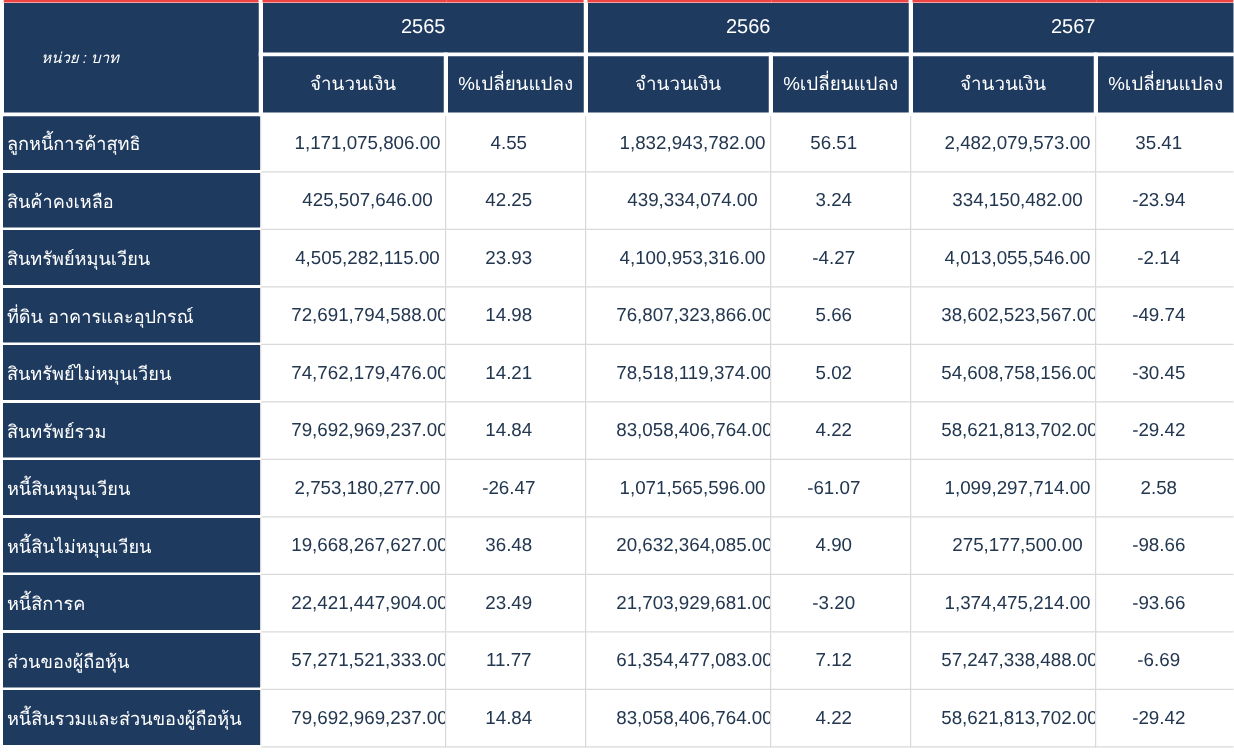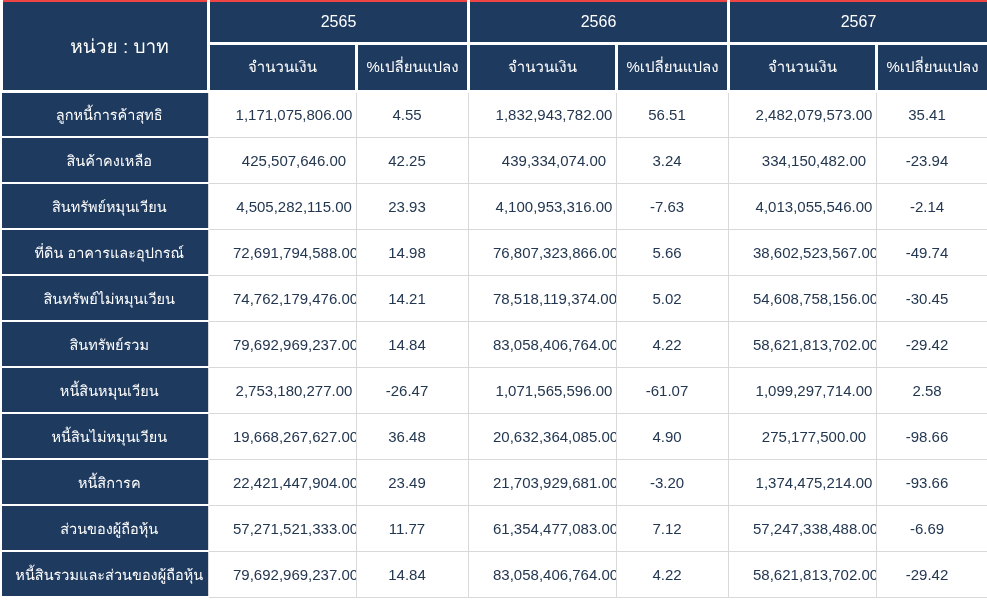--- a/index.html
+++ b/index.html
@@ -28,41 +28,42 @@
   th, td { white-space: nowrap; overflow: hidden; }
 
   thead th {
     background: var(--header-bg);
     color: var(--header-text);
     border: 3px solid #ffffff;
     font-weight: normal;
   }
   thead tr:first-child th { border-top: 2px solid #ef4444; }
   th.unit-cell {
-    text-align: center;
+    text-align: left;
     padding-left: 30px;
-    font-size: 19px;
+    font-size: 12px;
+    font-style: italic;
   }
   th.year-cell {
     text-align: center;
     font-size: 16px;
     height: 42px;
   }
   tr.sub-header-row th {
     height: 48px;
     font-size: 15px;
     text-align: center;
     margin-left: 16px;
   }
 
   tbody th.row-label {
     background: var(--header-bg);
     color: var(--header-text);
-    text-align: center;
-    padding-left: 10px;
+    text-align: left;
+    padding-left: 4px;
     font-size: 14.5px;
     font-weight: normal;
     border-top: 2px solid #ffffff;
     border-bottom: 2px solid #ffffff;
     height: 46px;
   }
   tbody td {
     border: 1px solid var(--grid);
     color: var(--data-text);
     font-size: 15px;
@@ -119,21 +120,21 @@
           <td class="amount-cell">439,334,074.00</td>
           <td class="change-cell">3.24</td>
           <td class="amount-cell">334,150,482.00</td>
           <td class="change-cell">-23.94</td>
         </tr>
         <tr>
           <th class="row-label">สินทรัพย์หมุนเวียน</th>
           <td class="amount-cell">4,505,282,115.00</td>
           <td class="change-cell">23.93</td>
           <td class="amount-cell">4,100,953,316.00</td>
-          <td class="change-cell">-7.63</td>
+          <td class="change-cell">-4.27</td>
           <td class="amount-cell">4,013,055,546.00</td>
           <td class="change-cell">-2.14</td>
         </tr>
         <tr>
           <th class="row-label">ที่ดิน อาคารและอุปกรณ์</th>
           <td class="amount-cell">72,691,794,588.00</td>
           <td class="change-cell">14.98</td>
           <td class="amount-cell">76,807,323,866.00</td>
           <td class="change-cell">5.66</td>
           <td class="amount-cell">38,602,523,567.00</td>

